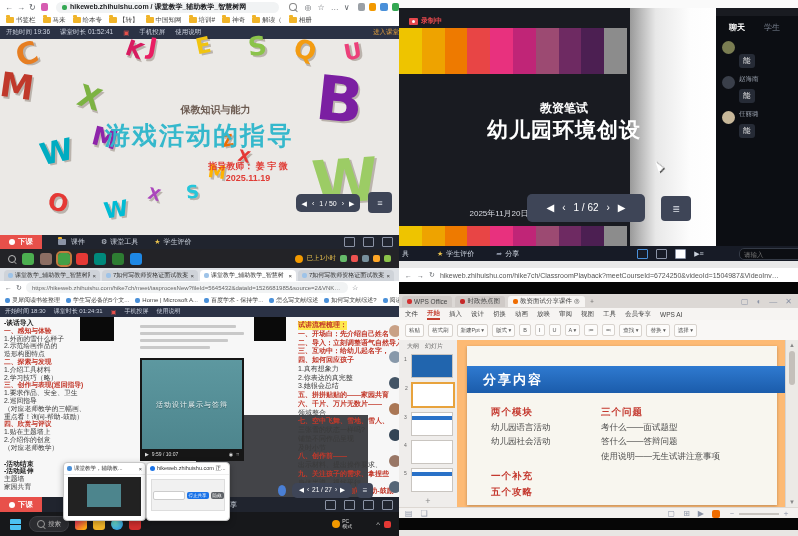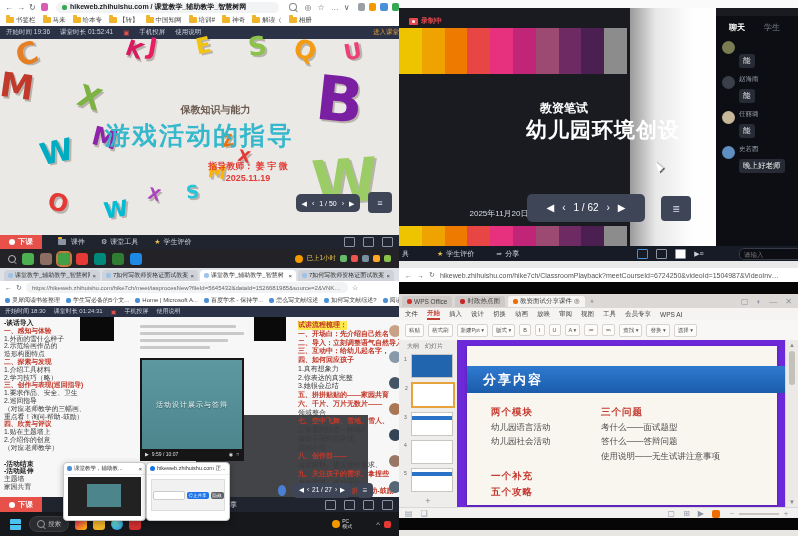--- a/index.html
+++ b/index.html
@@ -41,21 +41,21 @@
   .q2{left:399px;top:0;width:399px;height:268px;background:#141519;}
   .q2-topwhite{position:absolute;left:0;top:0;width:399px;height:8px;background:#fafafa;}
   .q2-main{position:absolute;left:0;top:8px;width:399px;height:238px;background:#191b21;}
   .rec{position:absolute;left:10px;top:8px;display:flex;align-items:center;gap:3px;color:#e5484d;font-size:7px;font-weight:bold;}
   .recicon{width:9px;height:7px;background:#e5484d;border-radius:1px;position:relative;}
   .recicon::after{content:'';position:absolute;width:3px;height:3px;background:#fff;border-radius:50%;left:3px;top:2px;}
   .cbar{position:absolute;display:flex;}
   .cbar i{height:100%;}
   .whitegrad{position:absolute;left:231px;top:0;width:86px;height:238px;background:linear-gradient(90deg,#9a9a9a,#e8e8e8 30%,#fdfdfd 70%,#ffffff);}
   .q2-eyebrow{position:absolute;left:0;top:92px;width:330px;text-align:center;color:#fff;font-size:12px;font-weight:bold;z-index:3;}
-  .q2-line{position:absolute;left:0;width:330px;text-align:center;color:#fff;font-size:21px;font-weight:bold;letter-spacing:1px;z-index:3;padding-left:39px;}
+  .q2-line{position:absolute;left:0;width:330px;text-align:center;color:#fff;font-size:21px;font-weight:bold;letter-spacing:1px;z-index:3;}
   .q2-dept{position:absolute;left:0px;top:189px;width:200px;text-align:center;color:#d8dbe2;font-size:8px;z-index:2;}
   .q2-date2{position:absolute;left:0px;top:200px;width:200px;text-align:center;color:#d8dbe2;font-size:8px;z-index:2;}
   .cursor{position:absolute;width:0;height:0;border-left:6px solid #fff;border-top:9px solid transparent;border-bottom:3px solid transparent;transform:rotate(-18deg);z-index:4;filter:drop-shadow(1px 1px 0 #333);}
   .q2-chat{position:absolute;left:317px;top:8px;width:82px;height:238px;background:#0c0e13;}
   .chattab{font-size:8px;font-weight:bold;}
   .msg{display:flex;gap:4px;margin:0 0 7px 6px;}
   .av{width:13px;height:13px;border-radius:50%;flex:none;margin-top:1px;}
   .mname{font-size:6.5px;color:#98a0ad;margin-bottom:2px;height:7px;}
   .mbubble{display:inline-block;background:#262b36;color:#ececec;font-size:7.5px;padding:2px 4px;border-radius:3px;white-space:nowrap;}
   .q2-bar{position:absolute;left:0;top:246px;width:399px;height:15px;background:#171b26;display:flex;align-items:center;color:#cbd2dd;font-size:7px;}
@@ -107,21 +107,21 @@
   .wps-menu .m-active{color:#c43e2f;font-weight:bold;border-bottom:2px solid #c43e2f;}
   .wps-ribbon{position:absolute;left:0;top:52px;width:399px;height:20px;background:#f9f7f5;border-bottom:1px solid #ddd8d3;display:flex;align-items:center;gap:4px;padding-left:6px;font-size:5.5px;color:#555;}
   .rbtn{border:1px solid #d8d3ce;background:#fdfcfb;border-radius:2px;padding:2px 3px;white-space:nowrap;}
   .wps-body{position:absolute;left:0;top:72px;width:399px;height:167px;background:#dcdad4;}
   .thumbs{position:absolute;left:0;top:0;width:58px;height:167px;background:#efedeb;border-right:1px solid #d8d5d2;}
   .thumb{position:relative;width:40px;height:22px;background:#fff;border:1px solid #c9c5c0;margin:0 0 4px 12px;}
   .thumb.s-blue{background:#2165ae;}
   .thumb.s-sel{border:2px solid #e8a33d;}
   .thumb.s-band::before{content:'';position:absolute;left:0;top:3px;width:100%;height:4px;background:#2a72c8;}
   .thumb .tn{position:absolute;left:-8px;top:1px;font-size:5px;color:#666;}
-  .slidearea{position:absolute;left:58px;top:0;width:329px;height:167px;background:#6d28d9;}
+  .slidearea{position:absolute;left:58px;top:0;width:329px;height:167px;background:#fdba74;}
   .mainslide{position:absolute;left:10px;top:6px;width:310px;height:159px;background:#f8f6ef;box-shadow:0 1px 3px rgba(0,0,0,.25);}
   .blueband{position:absolute;left:0;top:20px;width:310px;height:27px;background:linear-gradient(#2f7ad0,#1b5cab);color:#fff;font-size:13px;font-weight:bold;display:flex;align-items:center;padding-left:16px;letter-spacing:2px;}
   .shead{position:absolute;font-size:9.5px;font-weight:bold;color:#c4392f;letter-spacing:1px;}
   .sitem{position:absolute;font-size:8.5px;color:#4a4a4a;}
   .vscroll{position:absolute;right:0;top:0;width:12px;height:167px;background:#eceae6;border-left:1px solid #d8d5d2;font-size:6px;color:#888;text-align:center;}
   .wps-statusbar{position:absolute;left:0;top:239px;width:399px;height:11px;background:#f3f1ef;border-top:1px solid #ddd8d3;display:flex;align-items:center;font-size:6px;color:#777;}
   .q4-black2{position:absolute;left:0;top:250px;width:399px;height:12px;background:#060606;}
   .q4-light{position:absolute;left:0;top:262px;width:399px;height:6px;background:#e8e6e3;}
   .gicon{color:#8b93a5;font-size:8px;margin-left:8px;}
 </style>
@@ -345,27 +345,20 @@
 
 
             <div class="msg">
               <span class="av" style="background: rgb(200, 184, 154);"></span>
               <div>
                 <div class="mname">任丽璐</div>
                 <div class="mbubble">能</div>
               </div>
             </div>
 
-            <div class="msg">
-              <span class="av" style="background: rgb(95, 143, 192);"></span>
-              <div>
-                <div class="mname">史若西</div>
-                <div class="mbubble">晚上好老师</div>
-              </div>
-            </div>
 
           </div>
       </div>
     </div>
     <div class="q2-bar">
       <span style="margin-left:3px">具</span>
       <span style="margin-left:28px;color:#e8c14d">★</span>
       <span style="margin-left:3px">学生评价</span>
       <span style="margin-left:22px;color:#8b93a5">➦</span>
       <span style="margin-left:3px">分享</span>

